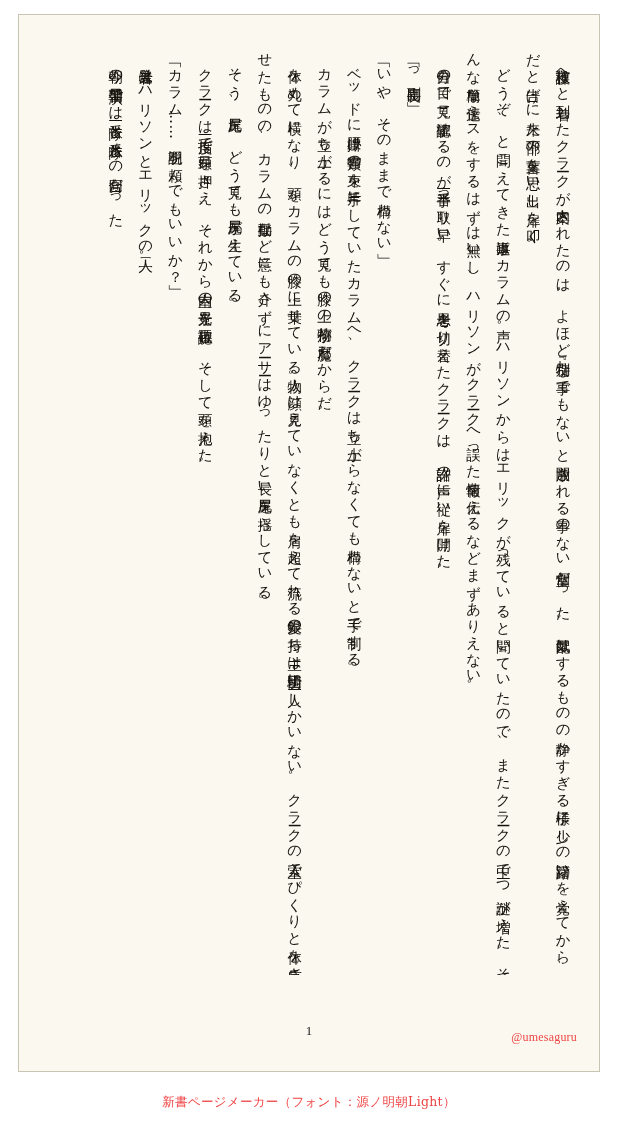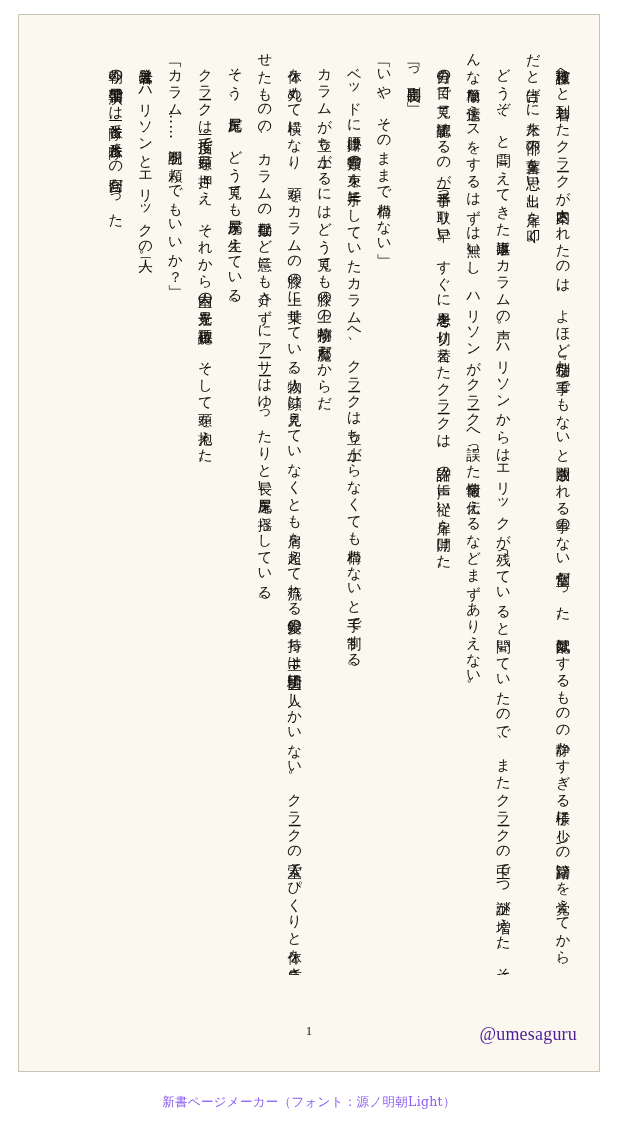--- a/index.html
+++ b/index.html
@@ -66,35 +66,35 @@
     right: 0;
     text-align: center;
     font-size: 13px;
     font-family: "Liberation Serif", serif;
     color: #222;
   }
   #handle {
     position: absolute;
     right: 22px;
     bottom: 26px;
-    font-size: 18px;
+    font-size: 12px;
     font-family: "Liberation Serif", serif;
-    color: #4c1d95;
+    color: #ef4444;
     letter-spacing: 0.2px;
   }
 
   #caption {
     position: absolute;
     left: 0;
     right: 0;
     top: 1094px;
     text-align: center;
     font-size: 12.5px;
     font-family: "DejaVu Serif", "Liberation Serif", serif;
-    color: #8b5cf6;
+    color: #ef4444;
     letter-spacing: 0.3px;
   }
 </style>
 </head>
 <body>
 
 <div id="page-wrap">
 
   <div id="text-area">
     <p>　救護棟へと到着したクラークが案内されたのは、よほど『特別』な事でもないと開放される事のない個室だった。気配はするものの静かすぎる様子に少しの躊躇いを覚えてから、緊急事態だと告げに来た部下の言葉を思い出し扉を叩く。</p>

